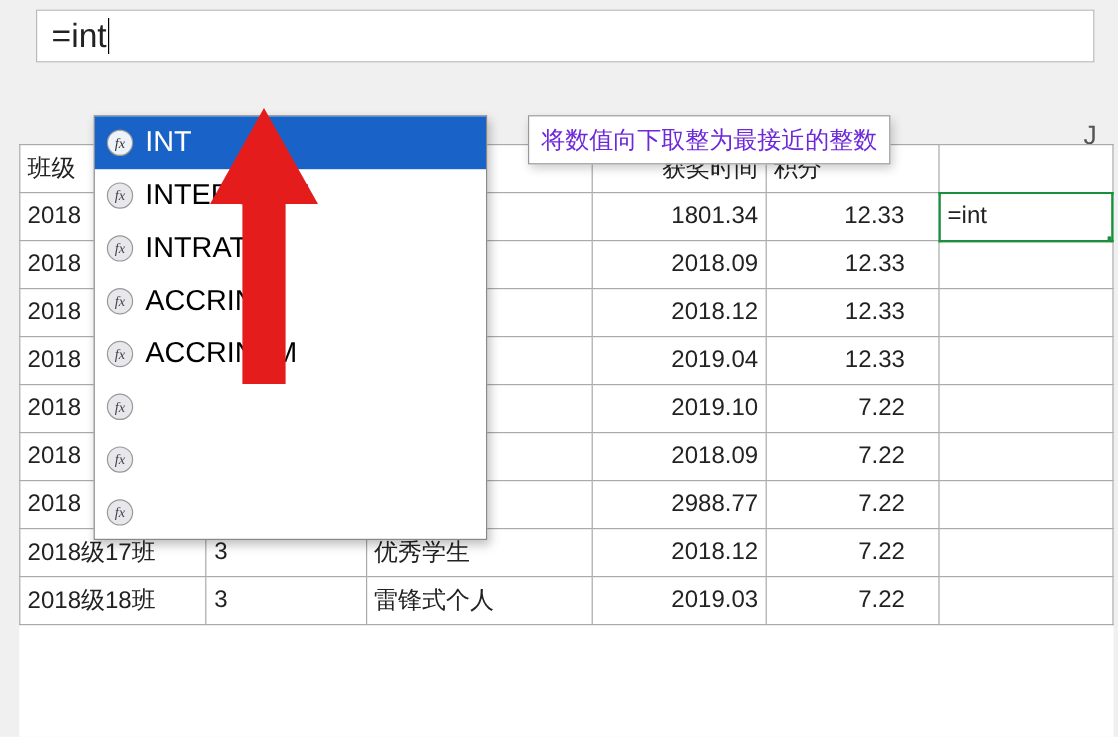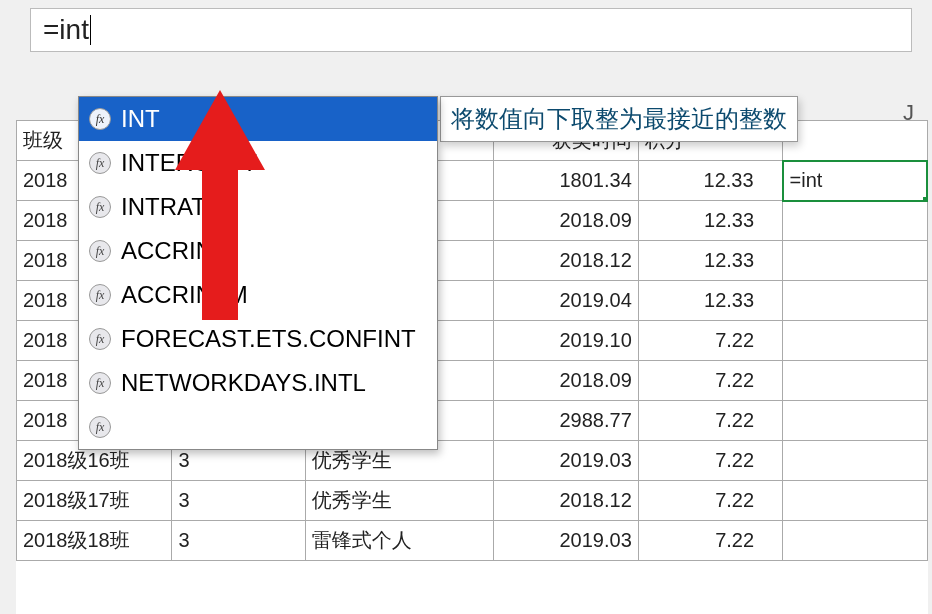--- a/index.html
+++ b/index.html
@@ -73,21 +73,21 @@
     content:"";
     position:absolute;
     right:-3px; bottom:-3px;
     width:6px; height:6px;
     background:#1a8f3c;
   }
   .autocomplete {
     position: absolute;
     top: 96px;
     left: 78px;
-    width: 360px;
+    width: 328px;
     background: #fff;
     border: 1px solid #888;
     box-shadow: 2px 4px 8px rgba(0,0,0,0.25);
     z-index: 50;
     font-size: 24px;
   }
   .ac-item {
     display: flex;
     align-items: center;
     padding: 6px 10px;
@@ -114,22 +114,22 @@
     flex-shrink: 0;
   }
   .ac-item.selected .fx-icon { background:#eef3fb; color:#333;}
   .tooltip {
     position: absolute;
     top: 96px;
     left: 440px;
     background: #fff;
     border: 1px solid #999;
     padding: 6px 10px;
-    font-size: 24px;
-    color: #0c4a6e;
+    font-size: 20px;
+    color: #6d28d9;
     z-index: 49;
     box-shadow: 2px 4px 8px rgba(0,0,0,0.2);
   }
   .col-letter {
     position:absolute;
     top: 100px;
     right: 18px;
     font-size: 22px;
     color:#555;
   }
@@ -212,28 +212,20 @@
         </tr>
         <tr>
           <td class="colA">2018</td>
           <td class="colB"></td>
           <td class="colC"></td>
           <td class="colD">2988.77</td>
           <td class="colE">7.22</td>
           <td class="colF"></td>
         </tr>
         <tr>
-          <td class="colA">2018级16班</td>
-          <td class="colB">3</td>
-          <td class="colC">优秀学生</td>
-          <td class="colD">2019.03</td>
-          <td class="colE">7.22</td>
-          <td class="colF"></td>
-        </tr>
-        <tr>
           <td class="colA">2018级17班</td>
           <td class="colB">3</td>
           <td class="colC">优秀学生</td>
           <td class="colD">2018.12</td>
           <td class="colE">7.22</td>
           <td class="colF"></td>
         </tr>
         <tr>
           <td class="colA">2018级18班</td>
           <td class="colB">3</td>
@@ -262,25 +254,23 @@
     <div class="ac-item">
       <span class="fx-icon">fx</span>
       <span>ACCRINT</span>
     </div>
     <div class="ac-item">
       <span class="fx-icon">fx</span>
       <span>ACCRINTM</span>
     </div>
     <div class="ac-item">
       <span class="fx-icon">fx</span>
-      <span>FORECAST.ETS.CONFINT</span>
-    </div>
-    <div class="ac-item">
-      <span class="fx-icon">fx</span>
-      <span>NETWORKDAYS.INTL</span>
+    </div>
+    <div class="ac-item">
+      <span class="fx-icon">fx</span>
     </div>
     <div class="ac-item">
       <span class="fx-icon">fx</span>
     </div>
   </div>
 
 <div class="tooltip">将数值向下取整为最接近的整数</div>
 
 <svg class="red-arrow" width="100" height="240">
   <polygon points="50,0 95,80 68,80 68,230 32,230 32,80 5,80" fill="#e51c1c"></polygon>

